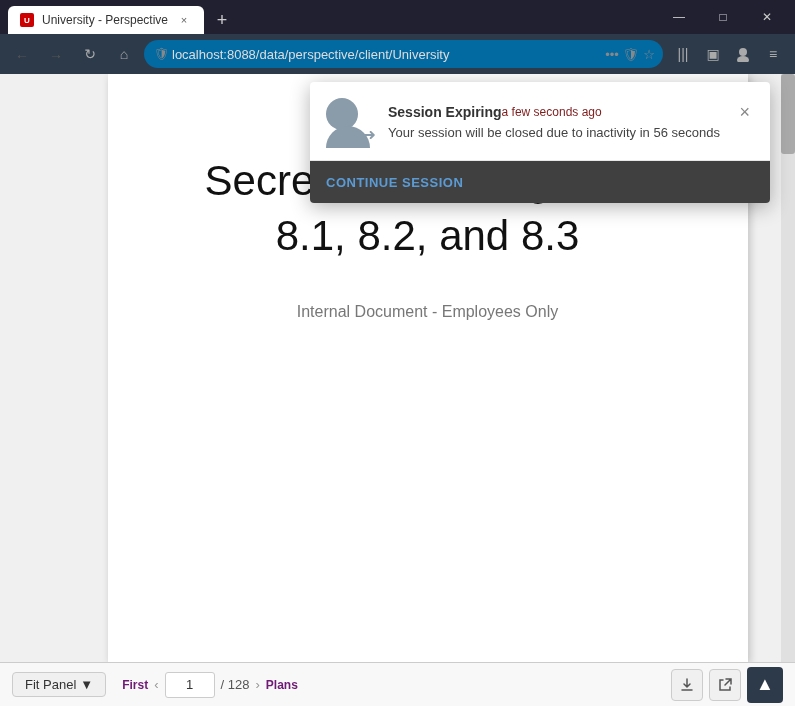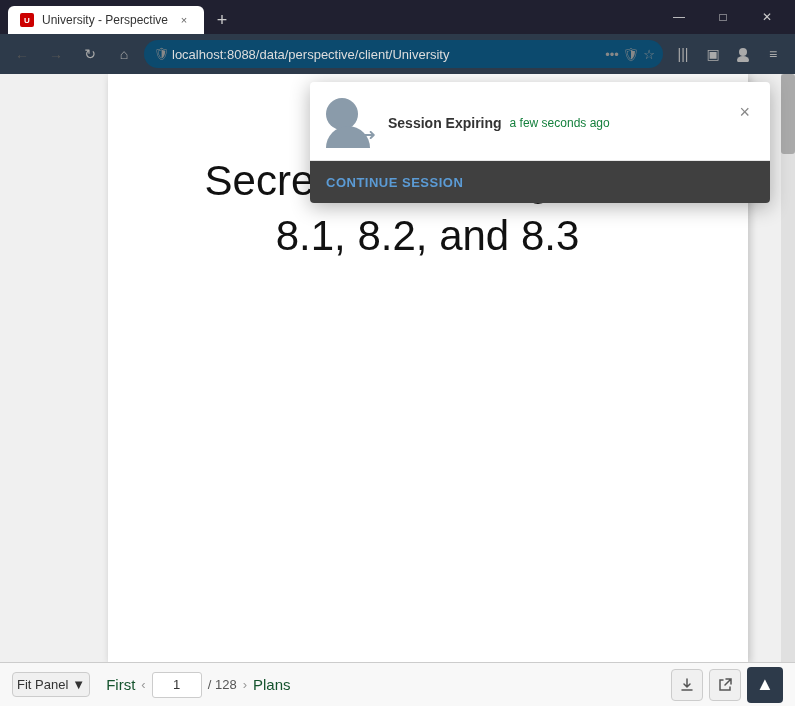--- a/index.html
+++ b/index.html
@@ -83,21 +83,21 @@
       flex: 1;
       position: relative;
       display: flex; align-items: center;
     }
     .address-shield {
       position: absolute; left: 10px;
       color: #888; font-size: 12px;
     }
     .address-text {
       width: 100%;
-      background: #0c4a6e;
+      background: #0369a1;
       border: none;
       border-radius: 16px;
       height: 28px;
       padding: 0 36px 0 28px;
       color: #ddd;
       font-size: 13px;
       outline: none;
     }
     .address-right-icons {
       position: absolute; right: 8px;
@@ -183,31 +183,31 @@
       border-top: 1px solid #ccc;
       display: flex;
       align-items: center;
       padding: 0 12px;
       gap: 8px;
     }
     .fit-panel-btn {
       background: #f0f0f0;
       border: 1px solid #ccc;
       border-radius: 4px;
-      padding: 4px 4px;
+      padding: 4px 12px;
       font-size: 13px;
       cursor: pointer;
       display: flex; align-items: flex-end; gap: 4px;
       color: #333;
     }
     .page-nav {
       display: flex; align-items: center; gap: 6px; margin-left: 8px;
     }
     .nav-label {
-      font-size: 15px; color: #14532d; cursor: pointer;
+      font-size: 12px; color: #701a75; cursor: pointer; font-weight: bold;
     }
     .nav-arrow {
       color: #999; font-size: 13px; cursor: pointer;
     }
     .page-input {
       width: 50px; height: 26px;
       border: 1px solid #ccc;
       border-radius: 3px;
       text-align: center;
       font-size: 13px;
@@ -278,25 +278,25 @@
     .avatar-arrow {
       position: absolute;
       right: 0; bottom: 4px;
       color: #8a9baa; font-size: 16px;
     }
     .popup-info { flex: 1; }
     .popup-title {
       font-size: 14px;
       font-weight: 600;
       color: #333;
-      display: flex; align-items: center; gap: 8px;
+      display: flex; align-items: center; 
     }
     .popup-time {
       font-size: 12px;
-      color: #15803d;
+      color: #7f1d1d;
       font-weight: 400;
     }
     .popup-message {
       font-size: 13px;
       color: #444;
       margin-top: 4px;
       line-height: 1.4;
     }
     .popup-close {
       color: #888; font-size: 18px; cursor: pointer;
@@ -370,38 +370,40 @@
       </div>
       <div class="toolbar-icon">≡</div>
     </div>
   </div>
 
   <div class="page-area">
 
     <div class="doc-viewer">
       <div class="doc-page">
         <h1 class="doc-title">Secret Plans for Ignition 8.1, 8.2, and 8.3</h1>
+        <p class="doc-subtitle">Internal Document - Employees Only</p>
       </div>
       <div class="scrollbar-track">
         <div class="scrollbar-thumb"></div>
       </div>
     </div>
 
     <div class="session-popup">
       <div class="popup-header">
         <div class="popup-avatar">
           <div class="avatar-circle"></div>
           <div class="avatar-body"></div>
           <span class="avatar-arrow">➜</span>
         </div>
         <div class="popup-info">
           <div class="popup-title">
             <span>Session Expiring</span>
             <span class="popup-time">a few seconds ago</span>
           </div>
+          <div class="popup-message">Your session will be closed due to inactivity in 56 seconds</div>
         </div>
         <span class="popup-close">×</span>
       </div>
       <div class="popup-divider"></div>
       <div class="popup-footer">
         <button class="continue-btn">CONTINUE SESSION</button>
       </div>
     </div>
 
     <div class="bottom-toolbar">

